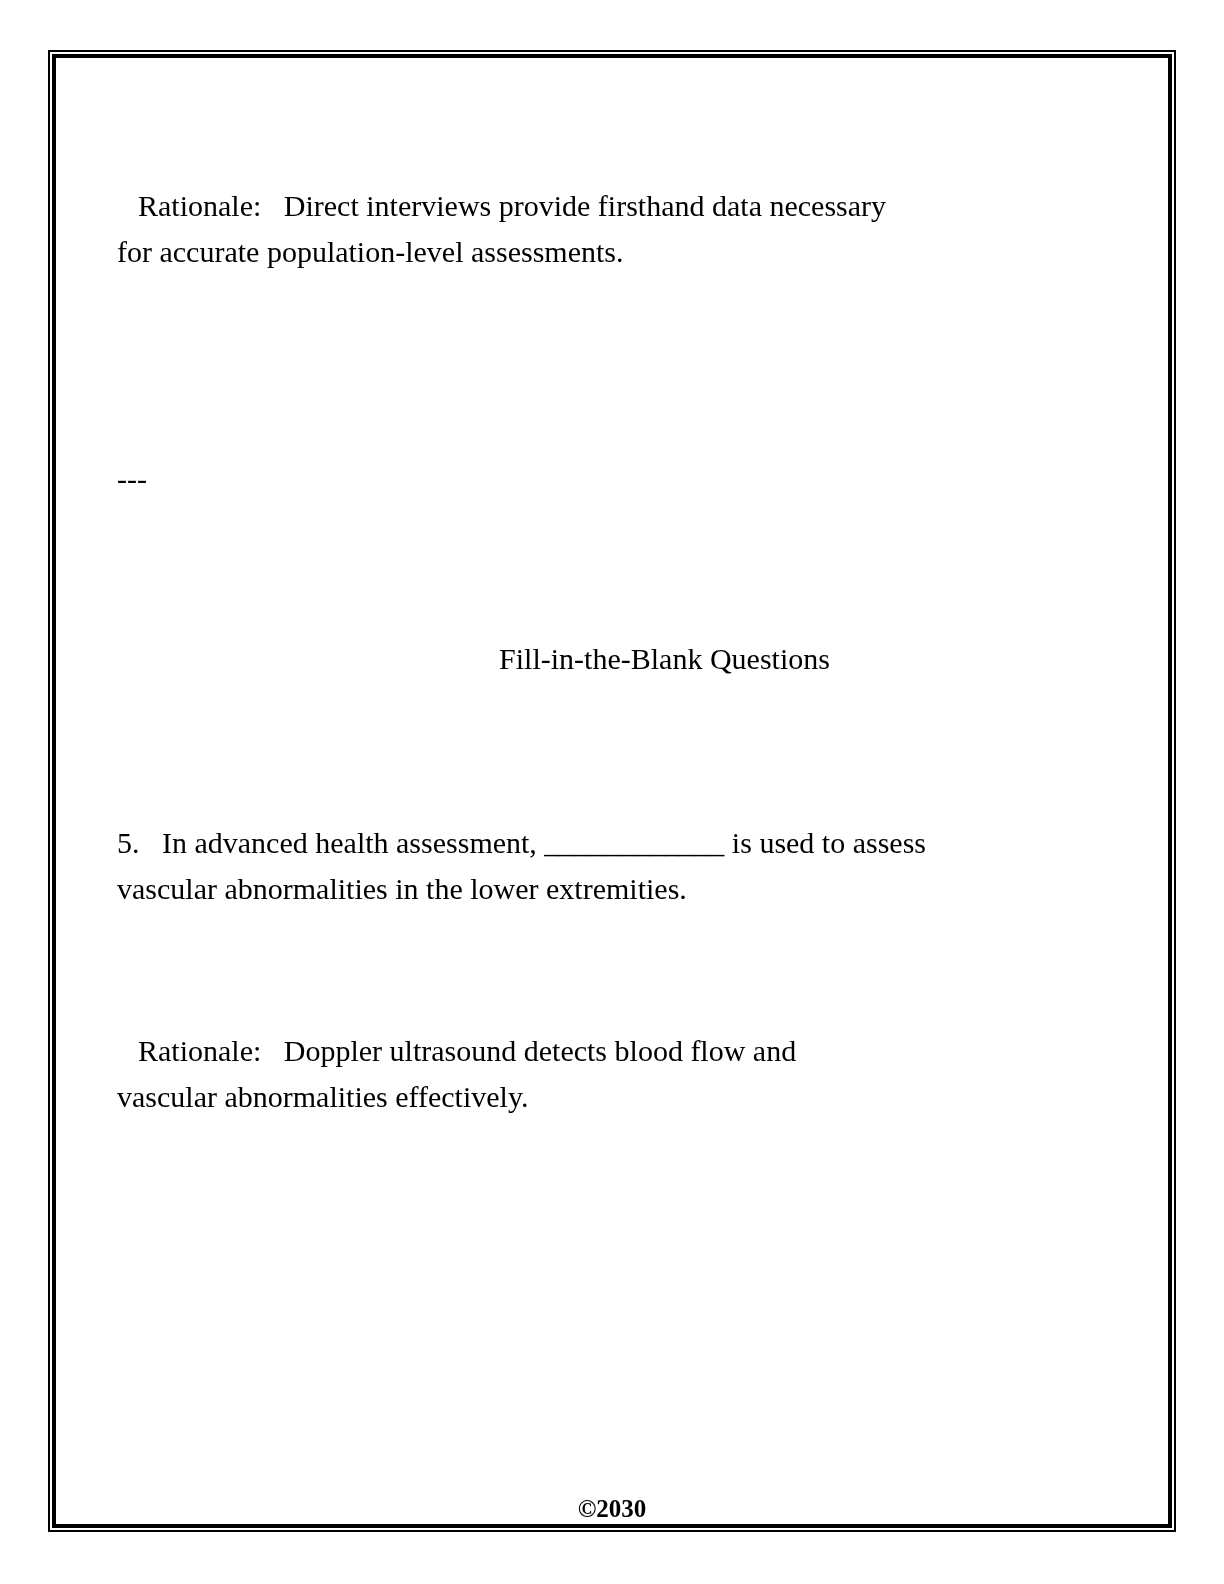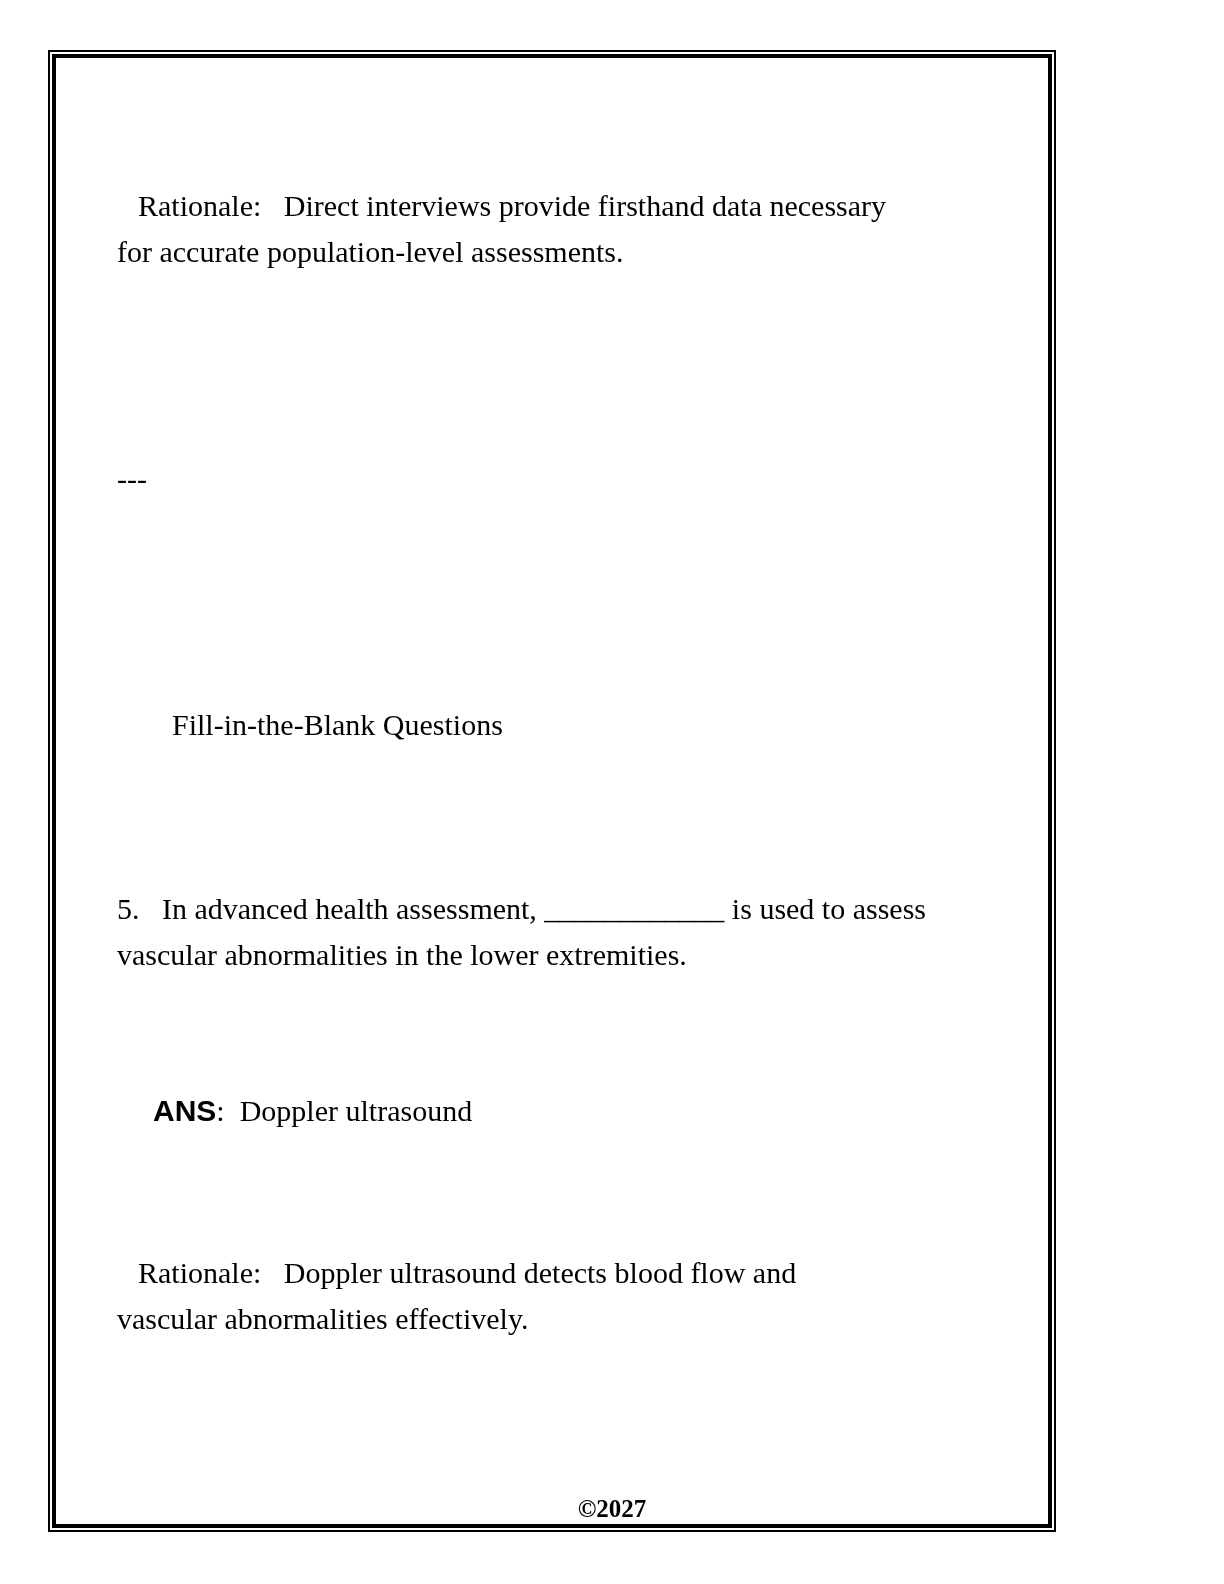--- a/index.html
+++ b/index.html
@@ -12,21 +12,21 @@
     width: 1224px;
     height: 1584px;
     overflow: hidden;
     font-family: "Liberation Serif", serif;
     color: #000000;
   }
   .frame-outer {
     position: absolute;
     left: 48px;
     top: 50px;
-    width: 1008px;
+    width: 1128px;
     height: 1482px;
     border: 2px solid #000000;
     box-sizing: border-box;
   }
   .frame-inner {
     position: absolute;
     left: 2px;
     top: 2px;
     right: 2px;
     bottom: 2px;
@@ -47,21 +47,21 @@
   .heading { margin-left: 55px; }
   .ans { margin-left: 36px; }
   .ans-label {
     font-family: "Liberation Sans", sans-serif;
     font-weight: bold;
   }
   .mt-18 { margin-top: 18px; }
   .mt-24 { margin-top: 24px; }
   .mt-89 { margin-top: 89px; }
   .mt-94 { }
-  .mt-98 { margin-top: 108px; }
+  .mt-98 { margin-top: 42px; text-align: center; }
   .footer {
     position: absolute;
     left: 0;
     top: 1494px;
     width: 1224px;
     text-align: center;
     font-size: 25px;
     font-weight: bold;
     line-height: 30px;
   }
@@ -72,27 +72,26 @@
 <div class="frame-outer">
   <div class="frame-inner">
     <div class="content">
       <p class="para rationale">Rationale:   Direct interviews provide firsthand data necessary
 for accurate population-level assessments.</p>
       <p class="para mt-89">---</p>
       <p class="para heading mt-98">Fill-in-the-Blank Questions</p>
 
       <p class="para mt-94">5.   In advanced health assessment, ____________ is used to assess
 vascular abnormalities in the lower extremities.</p>
-      <p class="para ans mt-18"><span class="ans-label">ANS</span><span class="ans-sep">:  </span><span class="ans-value">Doppler ultrasound</span></p>
       <p class="para rationale mt-24">Rationale:   Doppler ultrasound detects blood flow and
 vascular abnormalities effectively.</p>
 
       
       
       
 
       
       
     </div>
   </div>
 </div>
 
-<div class="footer">©2027</div>
+<div class="footer">©2030</div>
 
 </body></html>

